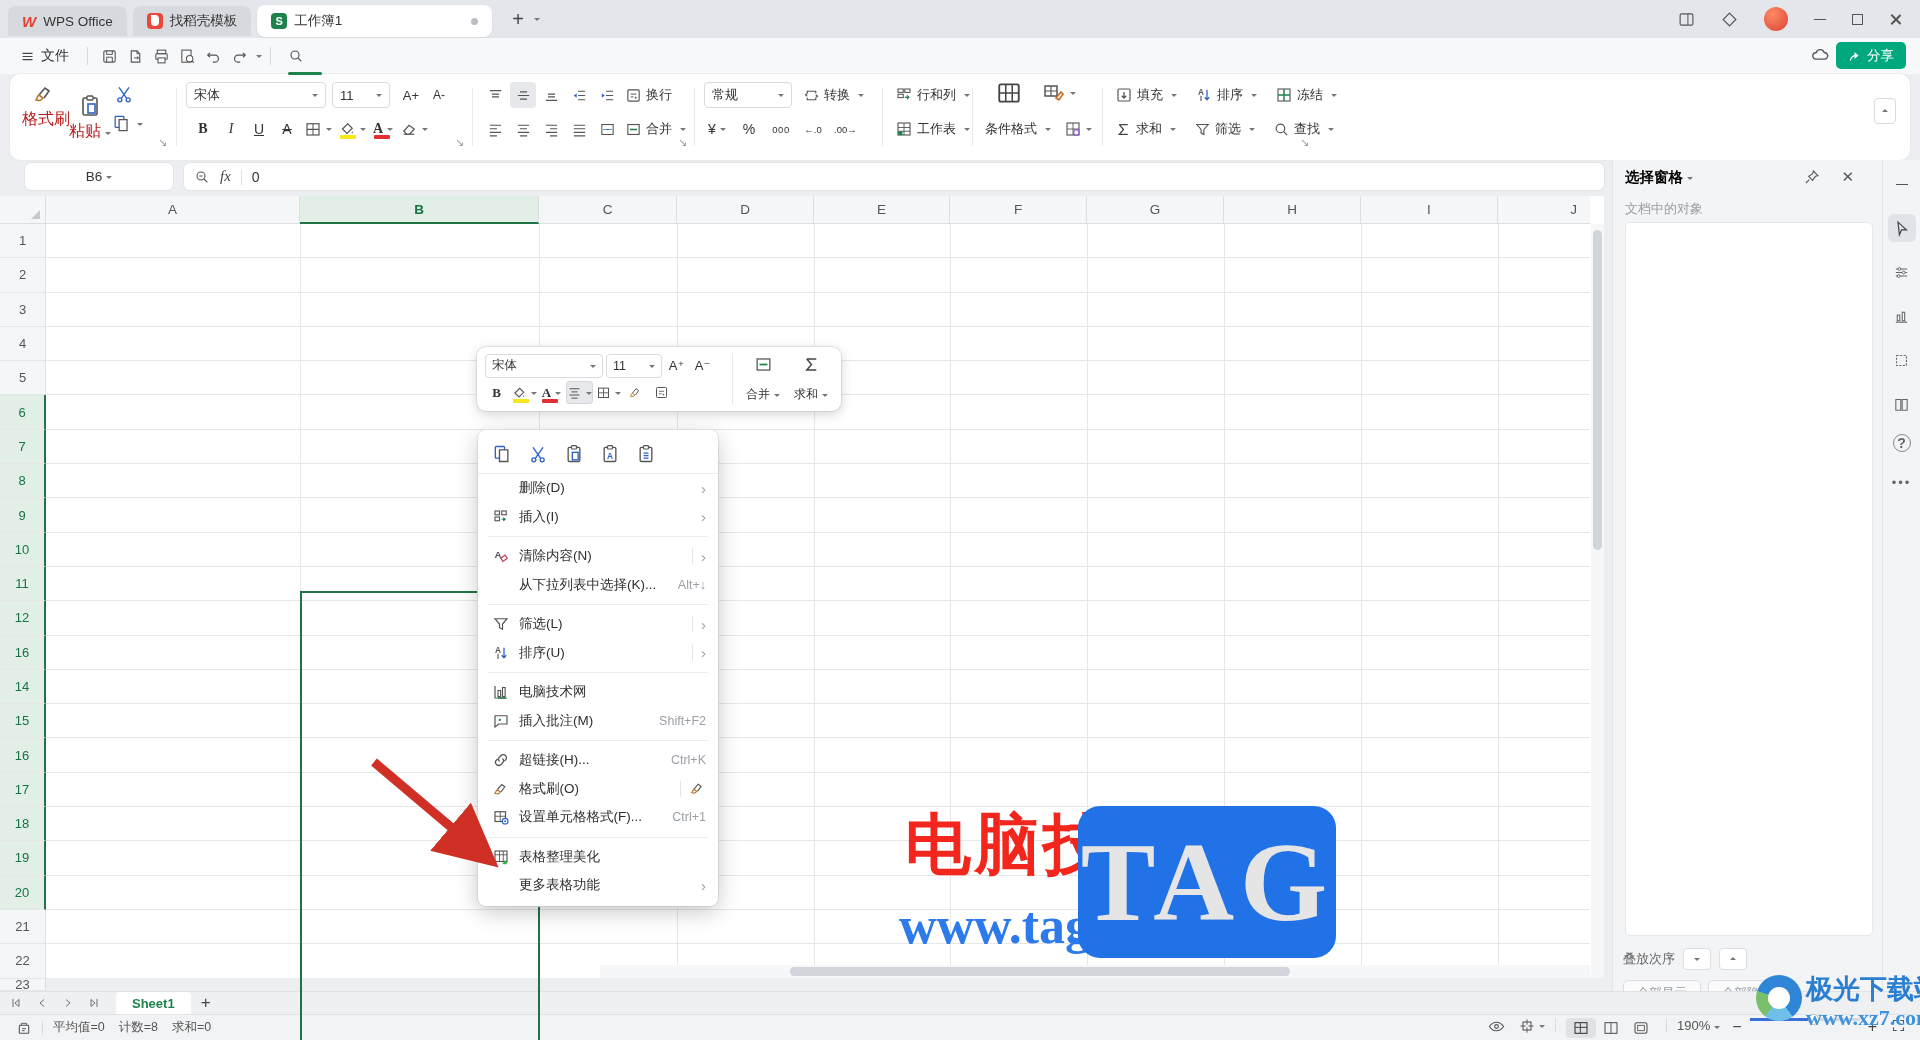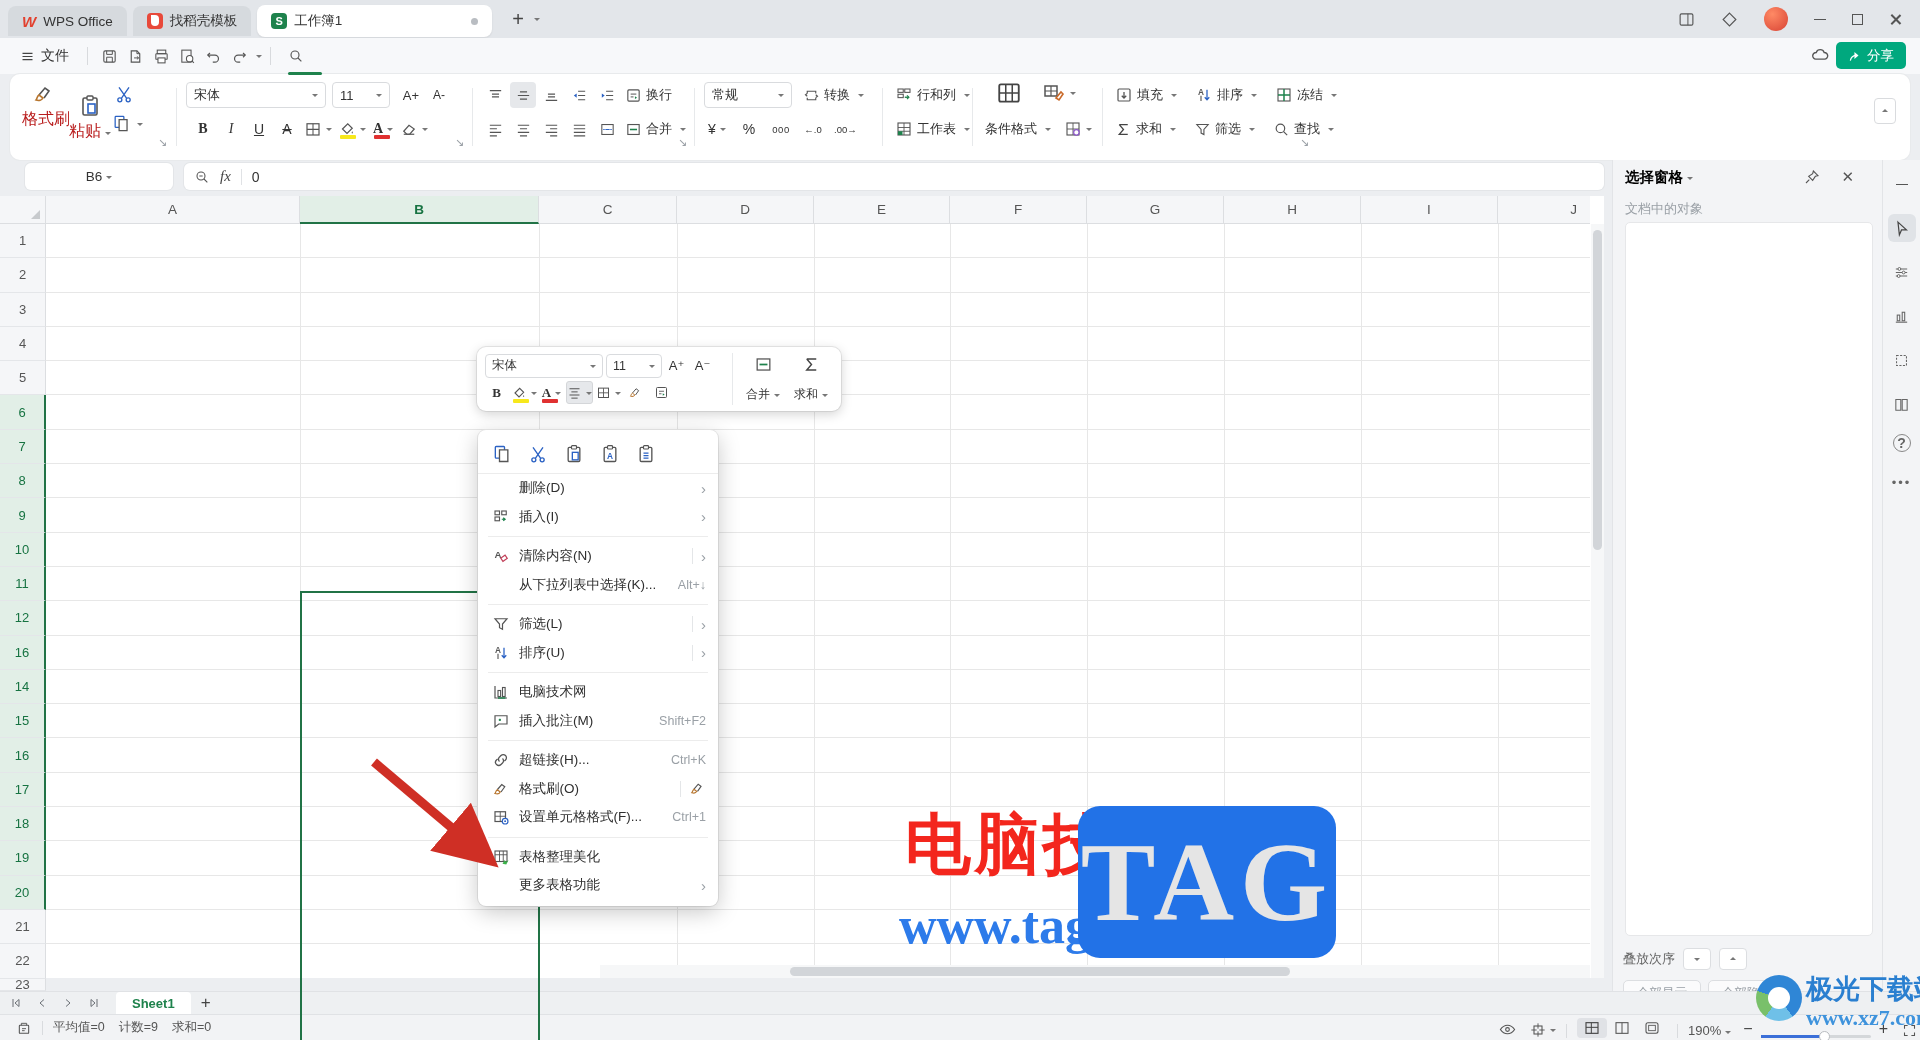--- a/index.html
+++ b/index.html
@@ -1149,24 +1149,24 @@
 </div>
 
 <div class="statusbar">
   <span style="margin-left:16px"><svg class="ic" width="16" height="16" viewBox="0 0 24 24">
         <rect x="5" y="8" width="14" height="12" rx="1" fill="none" stroke="#555" stroke-width="1.6"></rect>
         <path d="M8 8V5h8v3M9 13h6M9 16h4" stroke="#555" stroke-width="1.4" fill="none"></path>
       </svg></span>
   <span class="st-sep"></span>
   <span>平均值=0</span>
   <span style="width:14px"></span>
-  <span>计数=9</span>
+  <span>计数=8</span>
   <span style="width:14px"></span>
   <span>求和=0</span>
-  <div style="margin-left:auto;display:flex;align-items:flex-end;padding-right:3px">
+  <div style="margin-left:auto;display:flex;align-items:flex-start;padding-right:14px">
     <span style="margin-right:14px"><svg class="ic" width="17" height="17">
           <use href="#s-eye"></use>
         </svg></span>
     <span><svg class="ic" width="16" height="16">
           <use href="#s-target"></use>
         </svg><span class="cv"></span></span>
     <span class="st-sep"></span>
     <span class="viewbox sel">
         <svg class="ic" width="16" height="16">
           <use href="#s-view1"></use>

